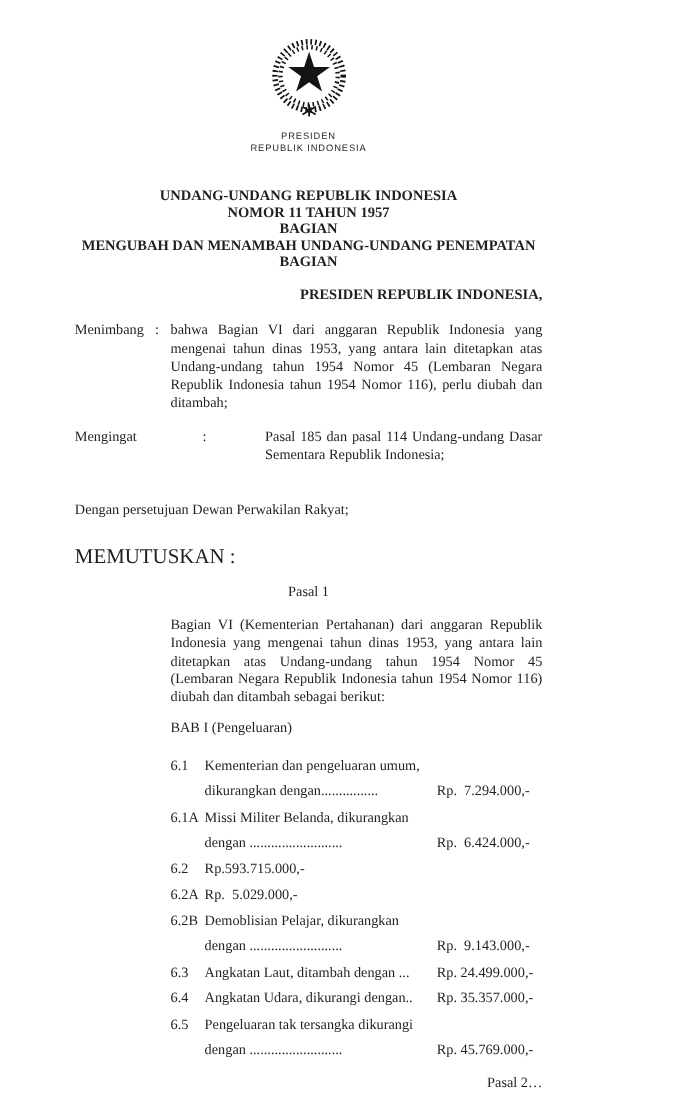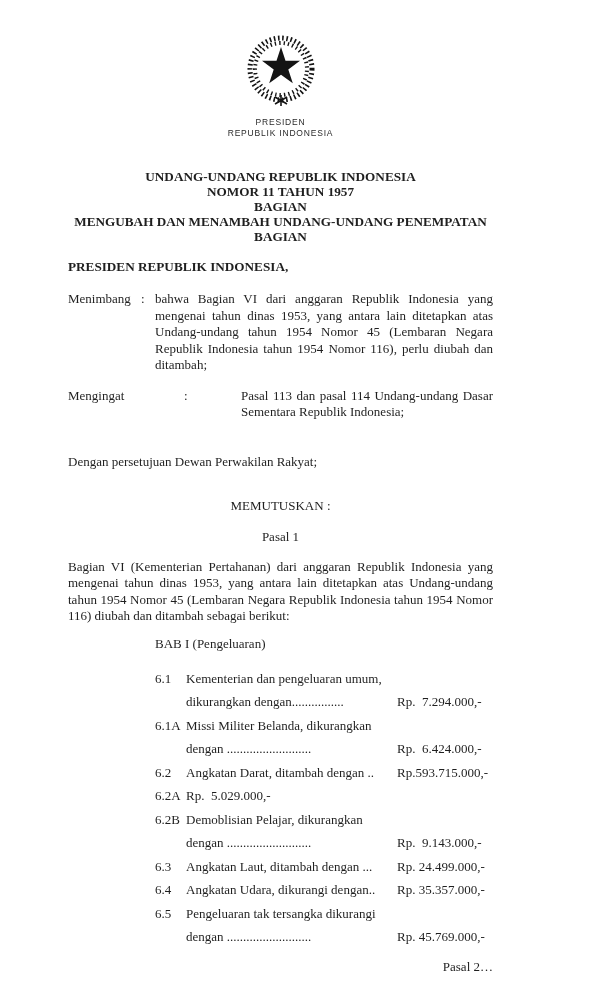--- a/index.html
+++ b/index.html
@@ -20,35 +20,35 @@
   .seal-caption {
     font-family:"Liberation Sans", sans-serif;
     font-size:8.5px; line-height:11px; letter-spacing:0.8px;
     color:#2a2a2a; margin-top:4px;
   }
   .doc-title {
     margin-top:30px; text-align:center;
     font-weight:bold; font-size:13.2px; line-height:15px;
   }
   .pres-heading {
-    margin-top:15px; text-align:left;
+    margin-top:15px; text-align:right;
     font-weight:bold; font-size:13.2px; line-height:15px;
   }
   .consideration {
     display:grid; grid-template-columns:73px 14px 1fr;
     font-size:13px; line-height:16.5px;
   }
   .consideration.first { margin-top:17px; }
   .consideration.second { margin-top:14px;gap:43px; }
   .consideration .c-text { text-align:justify; }
   .agreement { margin-top:33px; font-size:13px; line-height:16.5px; }
-  .memutuskan { margin-top:28px; text-align:center; font-size:13px; line-height:16.5px; }
+  .memutuskan { margin-top:28px; text-align:left; font-size:19px; line-height:16.5px; }
   .pasal-heading { margin-top:14px; text-align:center; font-size:13px; line-height:16.5px; }
   .pasal-paragraph {
-    margin-top:14px; 
+    margin-top:14px; margin-left:87px;
     font-size:13px; line-height:16.3px; text-align:justify;
   }
   .bab-heading { margin-top:12px; margin-left:87px; font-size:13px; line-height:16.5px; }
   .items { margin-top:14px; margin-left:87px; font-size:13px; }
   .item {
     display:grid; grid-template-columns:31px 211px 148px;
     line-height:23.5px;
   }
   .item-num { white-space:nowrap; }
   .item-text .l1, .item-text .l2 { display:block; white-space:nowrap; }
@@ -84,21 +84,21 @@
 
   <div class="consideration first">
     <span class="c-label">Menimbang</span>
     <span class="c-colon">:</span>
     <span class="c-text">bahwa Bagian VI dari anggaran Republik Indonesia yang mengenai tahun dinas 1953, yang antara lain ditetapkan atas Undang-undang tahun 1954 Nomor 45 (Lembaran Negara Republik Indonesia tahun 1954 Nomor 116), perlu diubah dan ditambah;</span>
   </div>
 
   <div class="consideration second">
     <span class="c-label">Mengingat</span>
     <span class="c-colon">:</span>
-    <span class="c-text">Pasal 113 dan pasal 114 Undang-undang Dasar Sementara Republik Indonesia;</span>
+    <span class="c-text">Pasal 185 dan pasal 114 Undang-undang Dasar Sementara Republik Indonesia;</span>
   </div>
 
   <div class="agreement">Dengan persetujuan Dewan Perwakilan Rakyat;</div>
 
   <div class="memutuskan">MEMUTUSKAN :</div>
 
   <div class="pasal-heading">Pasal 1</div>
 
   <div class="pasal-paragraph">Bagian VI (Kementerian Pertahanan) dari anggaran Republik Indonesia yang mengenai tahun dinas 1953, yang antara lain ditetapkan atas Undang-undang tahun 1954 Nomor 45 (Lembaran Negara Republik Indonesia tahun 1954 Nomor 116) diubah dan ditambah sebagai berikut:</div>
 
@@ -119,23 +119,20 @@
       <span class="item-num">6.1A</span>
       <span class="item-text">
         <span class="l1">Missi Militer Belanda, dikurangkan</span>
         <span class="l2">dengan ..........................</span>
       </span>
       <span class="item-amount">Rp.  6.424.000,-</span>
     </div>
 
     <div class="item">
       <span class="item-num">6.2</span>
-      <span class="item-text">
-        <span class="l1">Angkatan Darat, ditambah dengan ..</span>
-      </span>
       <span class="item-amount">Rp.593.715.000,-</span>
     </div>
 
     <div class="item">
       <span class="item-num">6.2A</span>
       <span class="item-amount">Rp.  5.029.000,-</span>
     </div>
 
     <div class="item">
       <span class="item-num">6.2B</span>

